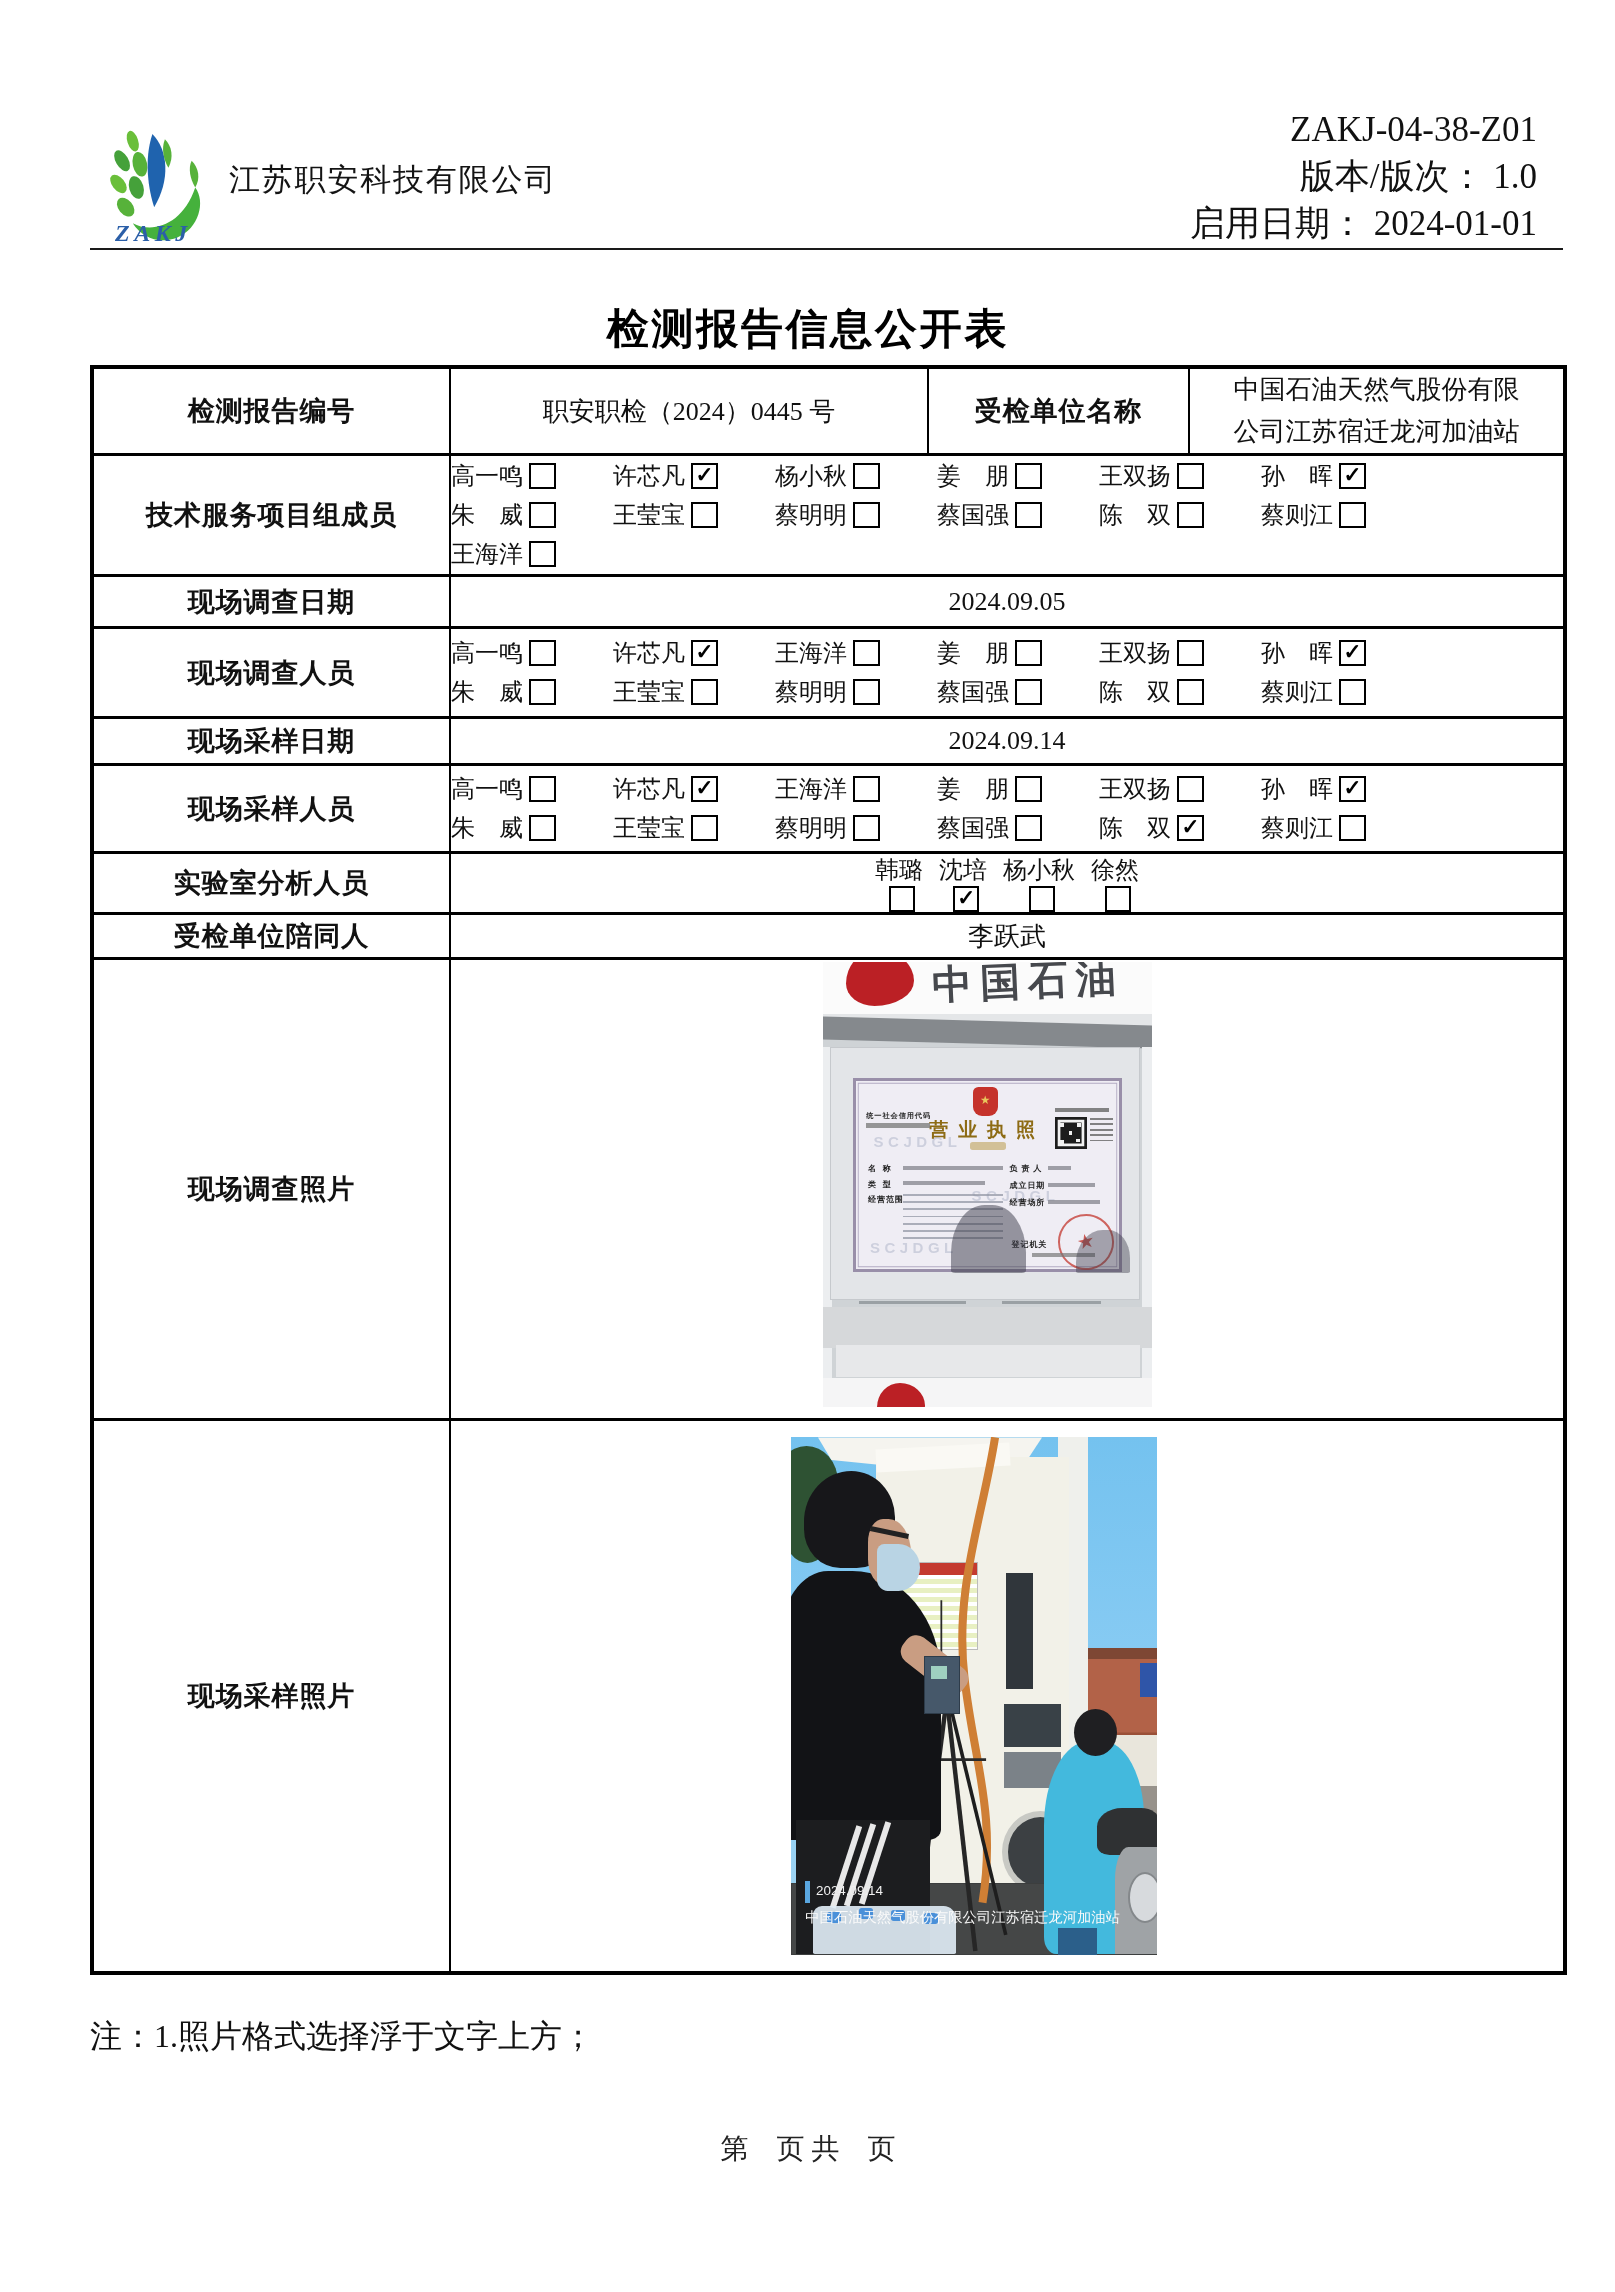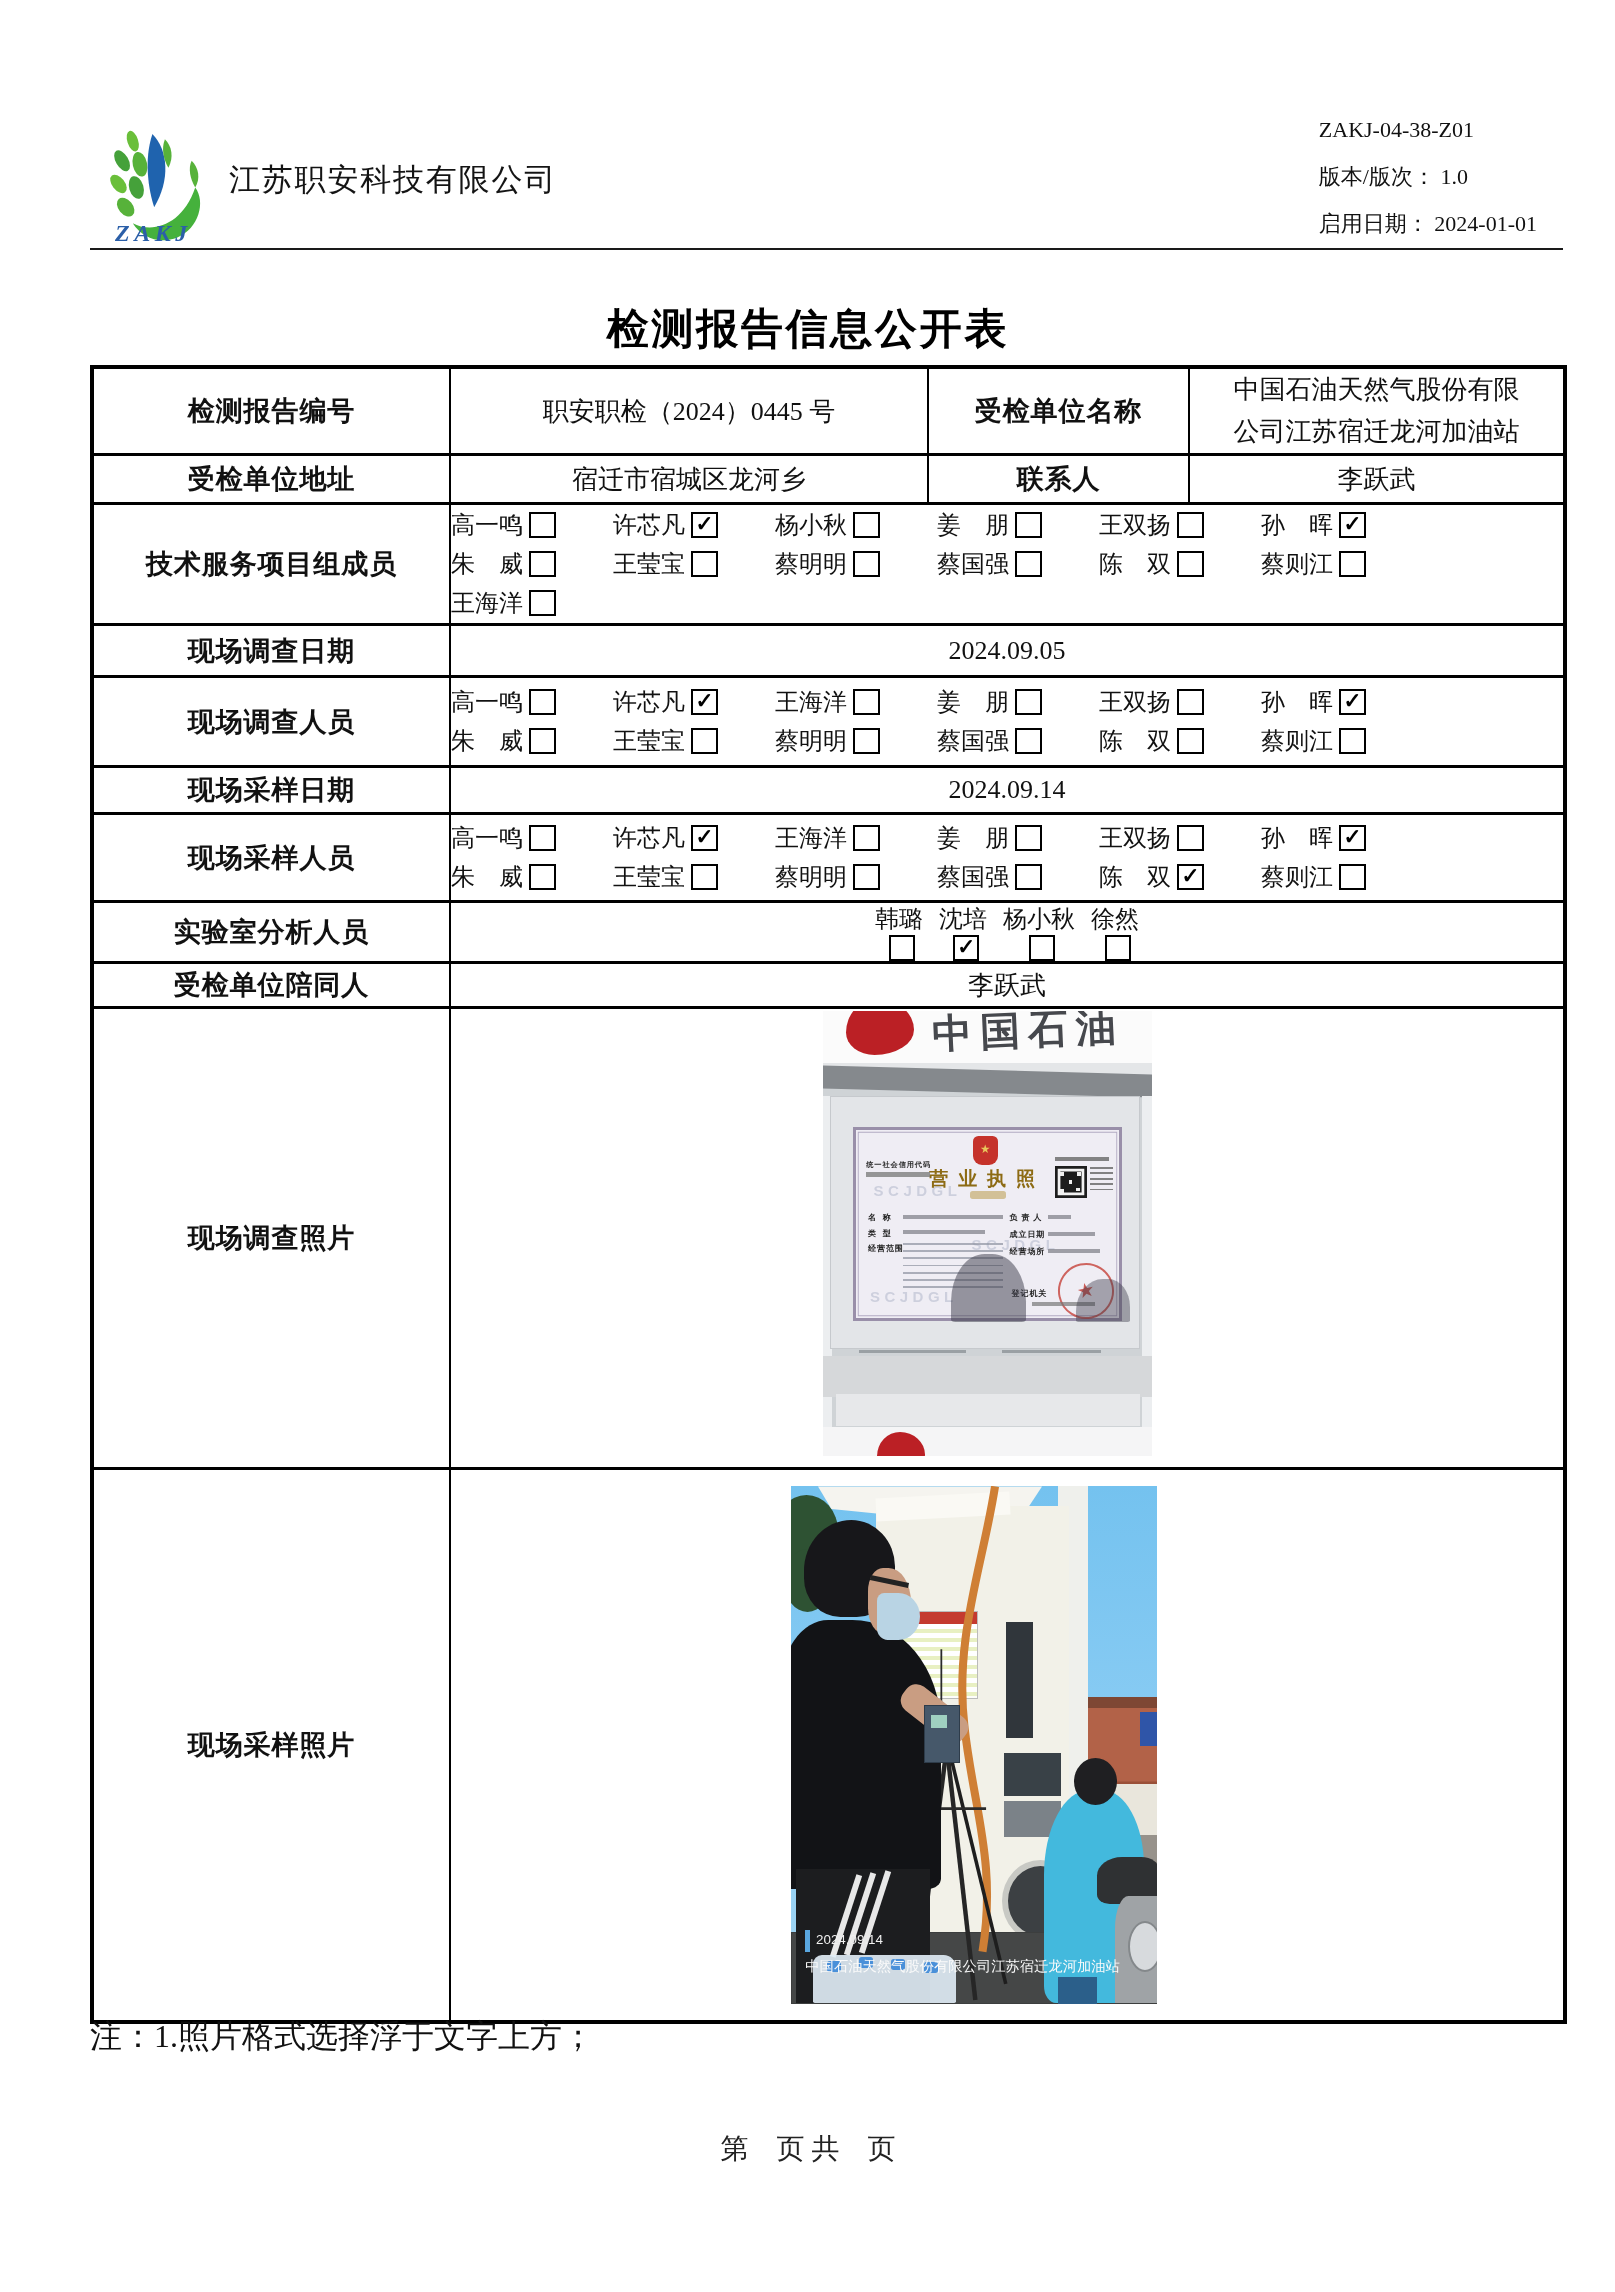--- a/index.html
+++ b/index.html
@@ -5,21 +5,21 @@
   html,body{margin:0;padding:0;background:#888;}
   .page{position:relative;width:1616px;height:2293px;background:#ffffff;overflow:hidden;
         font-family:"Liberation Serif", serif;color:#111;}
   .abs{position:absolute;}
 
   
   .logo-wrap{left:106px;top:125px;width:116px;height:125px;}
   .zakj-text{left:115px;top:220px;font-family:"Liberation Serif",serif;font-style:italic;
              font-weight:bold;font-size:24px;letter-spacing:4.5px;color:#2b5fa8;}
   .company-name{left:229px;top:159px;font-size:31px;color:#141414;letter-spacing:1.8px;}
-  .hdr-right{right:79px;top:106px;text-align:left;font-size:22px;line-height:47px;color:#111;}
+  .hdr-right{right:79px;top:106px;text-align:right;font-size:35px;line-height:47px;color:#111;}
   .hdr-rule{left:90px;top:248px;width:1473px;height:1.8px;background:#1a1a1a;}
 
   
   .doc-title{left:0;top:301px;width:1616px;text-align:center;font-family:"Liberation Sans",sans-serif;
              font-weight:bold;font-size:42px;letter-spacing:2.7px;color:#000;}
 
   
   table.main{position:absolute;left:90px;top:365px;width:1473px;border-collapse:collapse;
              table-layout:fixed;border:4.5px solid #000;}
   table.main td{border:2.7px solid #000;border-top-width:3.6px;border-bottom-width:3.6px;
@@ -197,26 +197,20 @@
     <tbody>
         <tr style="height:87px">
       <td class="lbl">检测报告编号</td>
       <td class="val">职安职检（2024）0445 号</td>
       <td class="lbl">受检单位名称</td>
       <td class="val two-line">
         <div>中国石油天然气股份有限</div>
         <div>公司江苏宿迁龙河加油站</div>
       </td>
     </tr>
-    <tr style="height:49px">
-      <td class="lbl">受检单位地址</td>
-      <td class="val">宿迁市宿城区龙河乡</td>
-      <td class="lbl">联系人</td>
-      <td class="val">李跃武</td>
-    </tr>
     <tr style="height:121px">
       <td class="lbl">技术服务项目组成员</td>
       <td colspan="3" class="val people-box">
         <div class="people-line">
               <span class="person">
                 <span class="pname">高一鸣</span>
                 <span class="cb"></span>
               </span>
               <span class="person">
                 <span class="pname">许芯凡</span>

